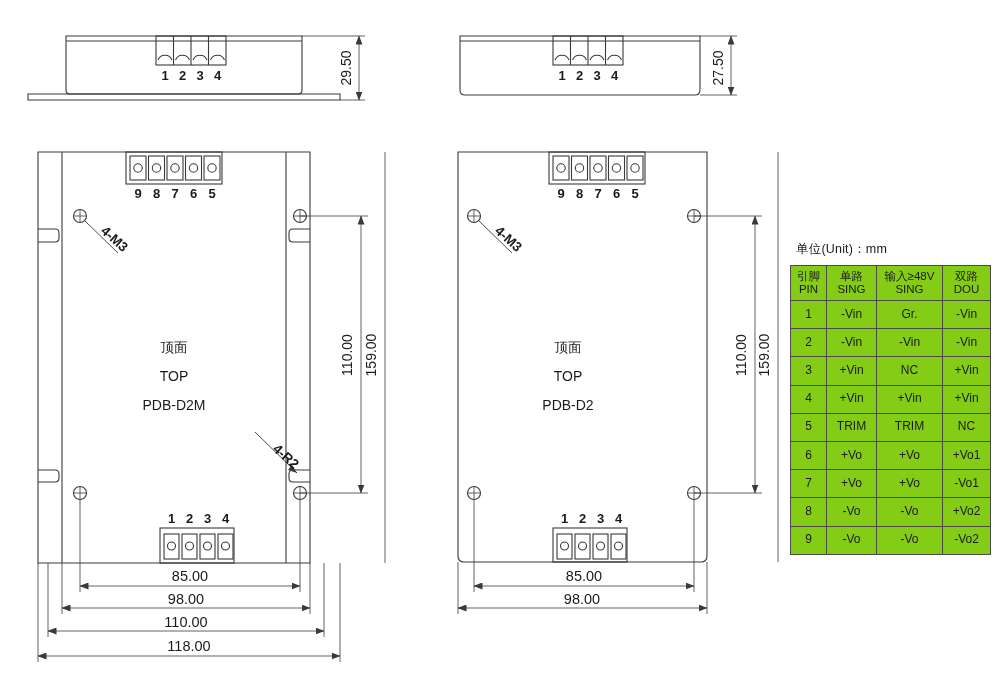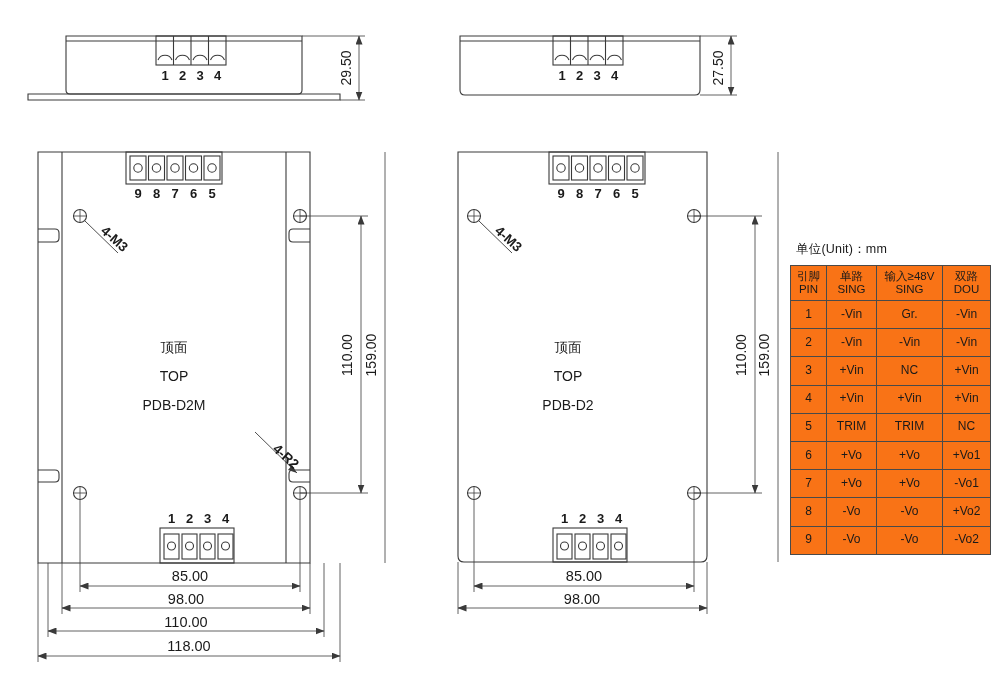--- a/index.html
+++ b/index.html
@@ -11,21 +11,21 @@
   #sheet{position:absolute;left:0;top:0;width:1000px;height:682px;}
   svg{display:block;}
   .lbl{font-family:"Liberation Sans","DejaVu Sans",sans-serif;fill:#1a1a1a;}
   
   .unit-note{
     position:absolute;font-size:12.5px;color:#1a1a1a;white-space:nowrap;
     letter-spacing:.2px;
   }
   table.pintable{
     position:absolute;border-collapse:collapse;
-    font-size:12px;color:#1a1a1a;background:#f97316;
+    font-size:12px;color:#1a1a1a;background:#84cc16;
   }
   table.pintable td,table.pintable th{
     border:1px solid #4a4a4a;text-align:center;vertical-align:middle;
     padding:0;font-weight:normal;line-height:1.15;
   }
   table.pintable thead th{height:34px;font-size:11.5px;}
   table.pintable thead th span{display:block;}
   table.pintable tbody td{height:27.2px;font-size:12px;}
   table.pintable col.c0{width:36px;}
   table.pintable col.c1{width:50px;}

